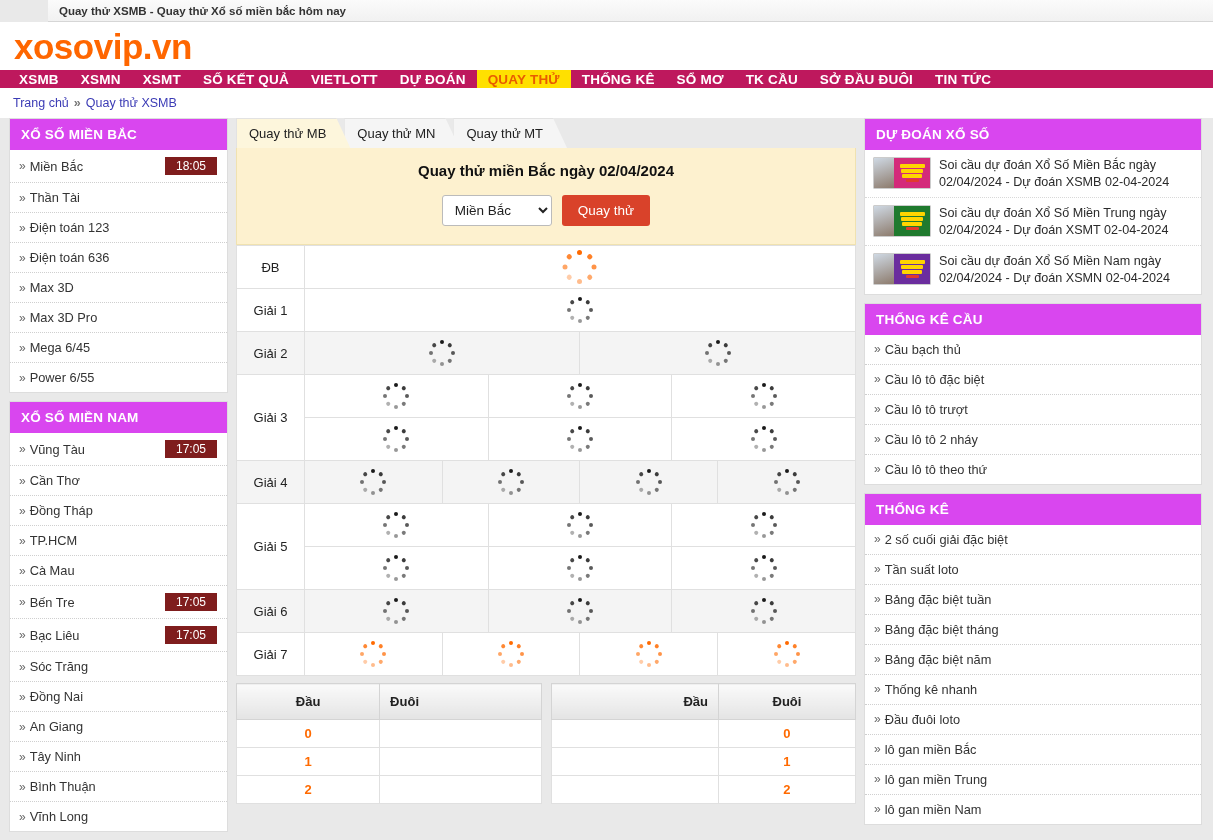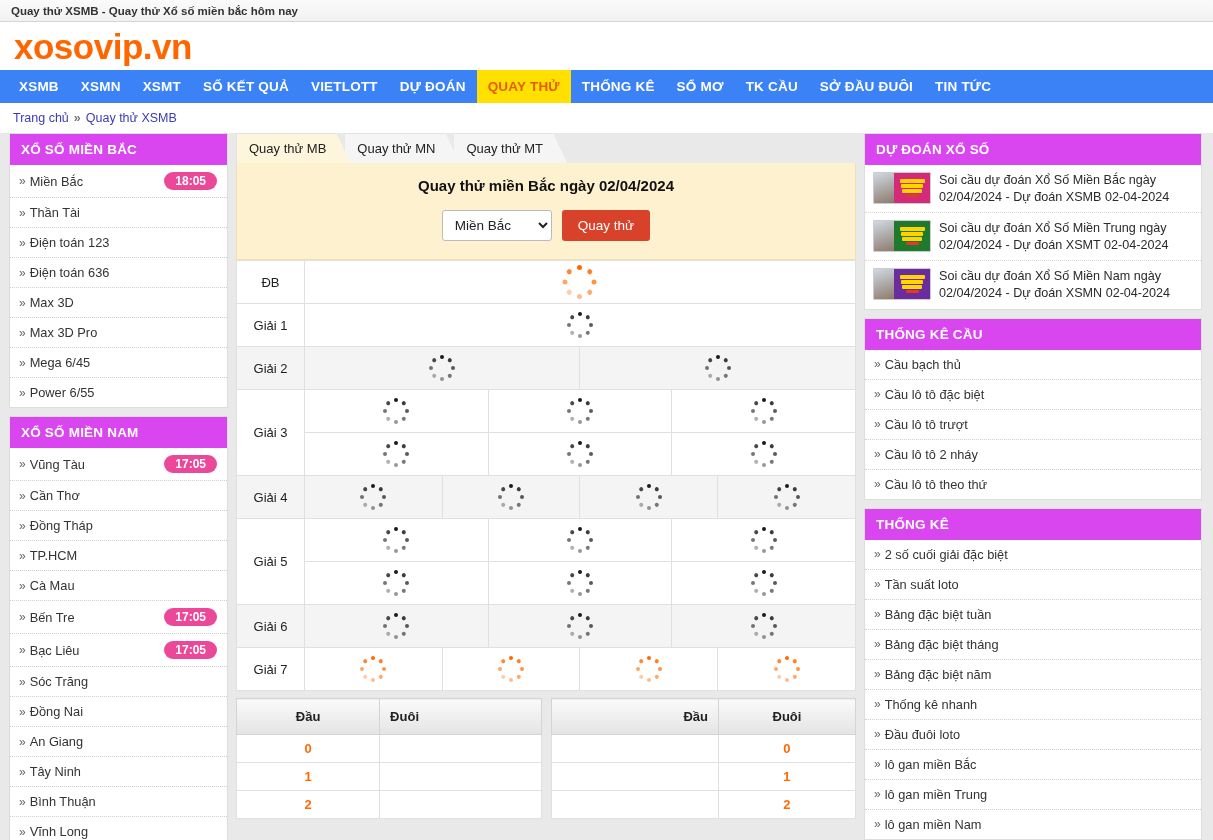--- a/index.html
+++ b/index.html
@@ -11,41 +11,41 @@
     overflow: hidden;
   }
 
   
   .title-strip {
     height: 22px;
     background: linear-gradient(#fbfbfb, #f1f1f1);
     border-bottom: 1px solid #d6d6d6;
     display: flex; align-items: center;
     padding-left: 11px;
-    font-size: 11.5px; font-weight: bold; color: #333;
+    font-size: 11.5px; font-weight: bold; color: #333; margin-left: 48px;
   }
 
   
   .site { width: 1213px; background: #fff; }
 
   .logo-bar {
     height: 48px;
     background: #fff;
     display: flex; align-items: center;
     padding-left: 14px;
   }
   .logo {
     font-size: 35px; font-weight: bold; color: #ff6600;
     letter-spacing: -0.5px; line-height: 1;
   }
 
   
   .mainnav {
-    background: #3b82f6;
-    height: 33px;
+    background: #be185d;
+    height: 18px;
     display: flex; align-items: stretch;
     padding-left: 8px;
   }
   .mainnav .nav-item {
     display: flex; align-items: center;
     padding: 0 11px;
     color: #ffffff;
     font-size: 13.5px; font-weight: bold;
     white-space: nowrap;
     cursor: pointer;
@@ -102,24 +102,24 @@
     color: #333;
     display: flex; align-items: center;
     cursor: pointer;
     min-height: 28.8px;
   }
   .link-list li:last-child { border-bottom: none; }
   .link-list .chev { color: #666; margin-right: 4px; font-size: 12px; }
   .link-list .lbl { color: #333; }
   .badge-time {
     margin-left: auto;
-    background: #ec4899;
+    background: #7f1d1d;
     color: #fff;
-    font-size: 12px; font-weight: bold;
-    border-radius: 9px;
+    font-size: 12px; font-weight: normal;
+    border-radius: 0;
     padding: 3px 11px;
     line-height: 1;
   }
 
   
   .tabs { display: flex; align-items: flex-end; height: 30px; position: relative; }
   .tab {
     position: relative;
     height: 30px;
     display: flex; align-items: center;

